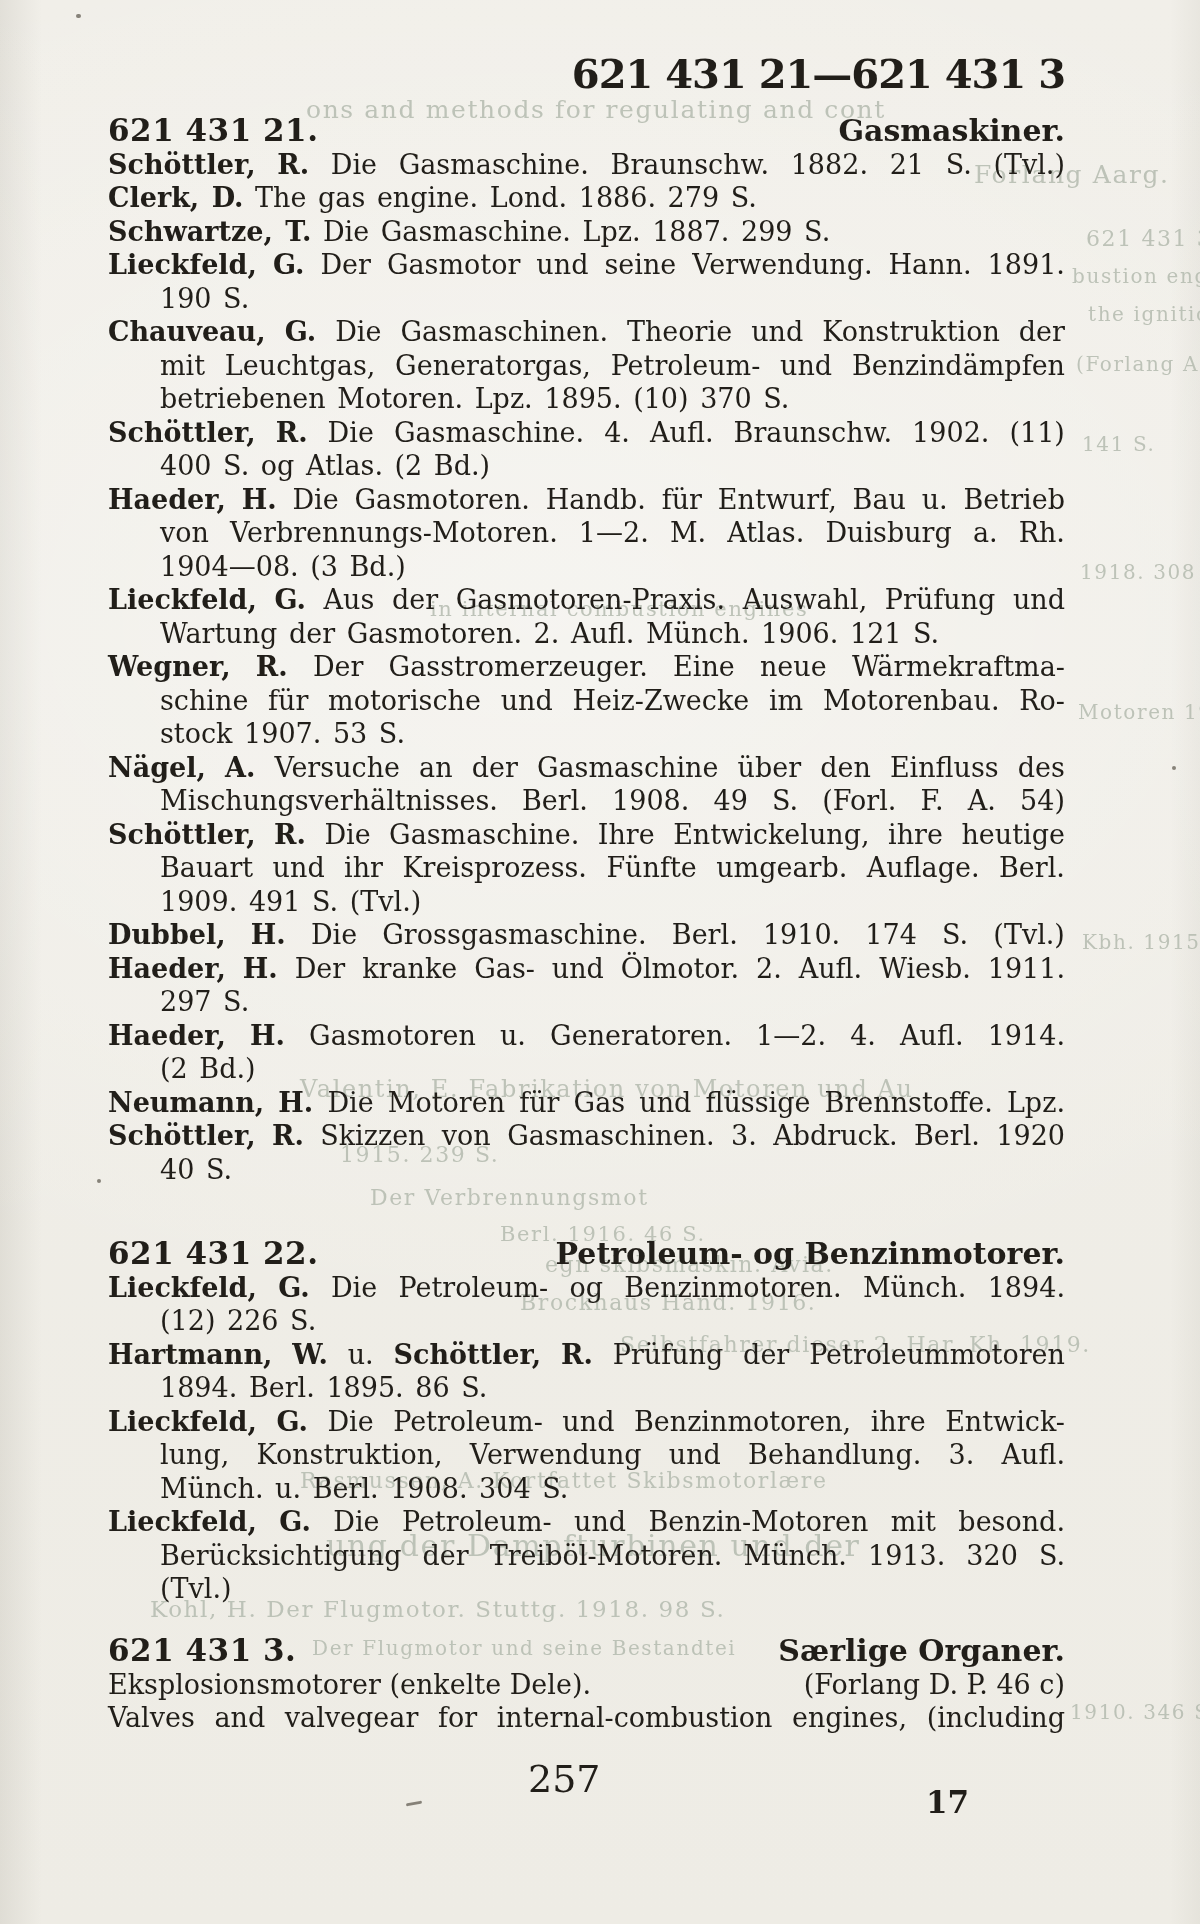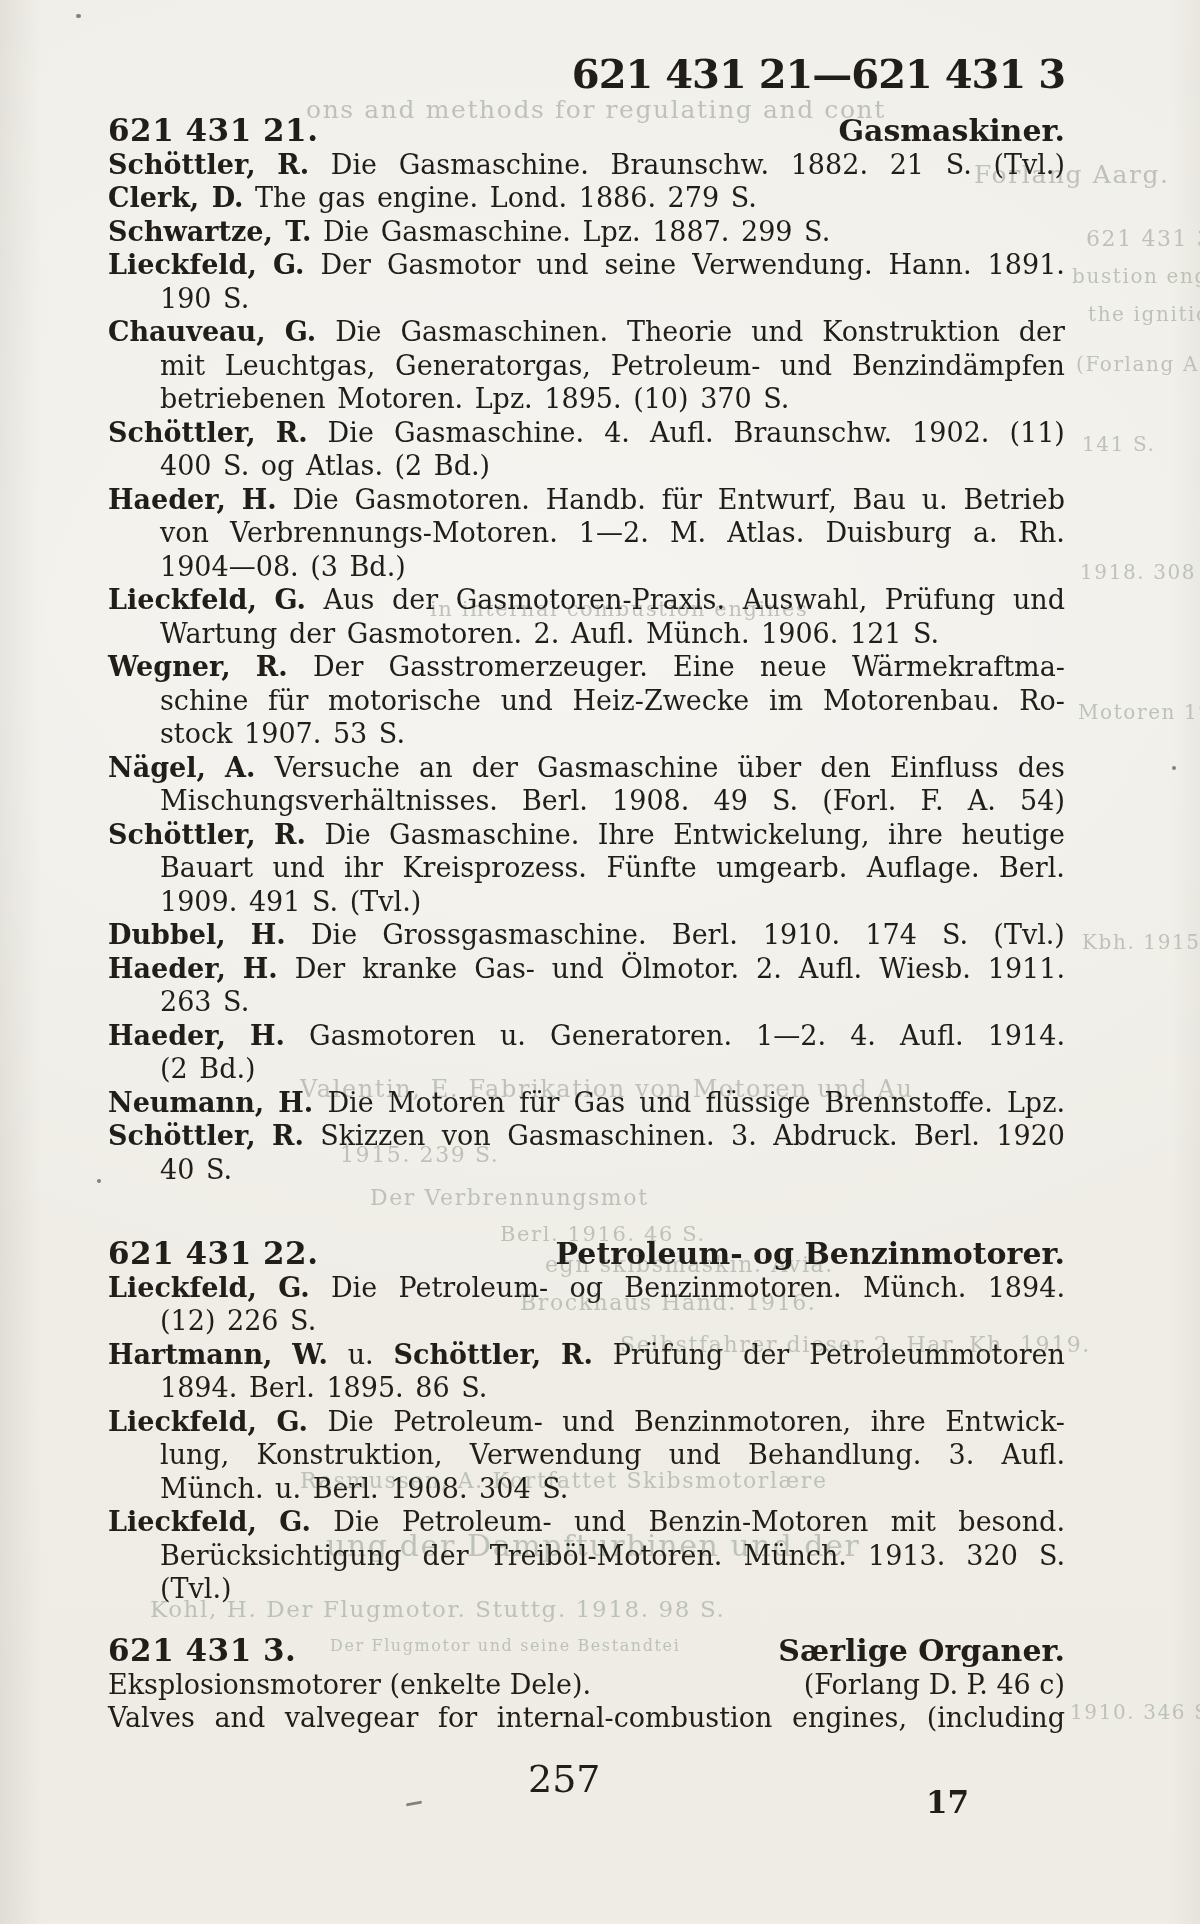--- a/index.html
+++ b/index.html
@@ -58,21 +58,21 @@
       <div class="ghost" style="left: 300px; top: 1075px; font-size: 24px;">Valentin, E. Fabrikation von Motoren und Au</div>
       <div class="ghost" style="left: 340px; top: 1142px; font-size: 22px;">1915. 239 S.</div>
       <div class="ghost" style="left: 370px; top: 1185px; font-size: 22px;">Der Verbrennungsmot</div>
       <div class="ghost" style="left: 500px; top: 1222px; font-size: 21px;">Berl. 1916. 46 S.</div>
       <div class="ghost" style="left: 545px; top: 1252px; font-size: 22px;">egn skibsmaskin. Avia.</div>
       <div class="ghost" style="left: 520px; top: 1290px; font-size: 22px;">Brockhaus Hand. 1916.</div>
       <div class="ghost" style="left: 620px; top: 1332px; font-size: 22px;">Selbstfahrer dieser 2. Har. Kh. 1919.</div>
       <div class="ghost" style="left: 300px; top: 1468px; font-size: 22px;">Rasmussen, A. Kortfattet Skibsmotorlære</div>
       <div class="ghost" style="left: 326px; top: 1528px; font-size: 30px;">ung der Dampfturbinen und der</div>
       <div class="ghost" style="left: 150px; top: 1596px; font-size: 23px;">Kohl, H. Der Flugmotor. Stuttg. 1918. 98 S.</div>
-      <div class="ghost" style="left: 330px; top: 1636px; font-size: 16px;">Der Flugmotor und seine Bestandtei</div>
+      <div class="ghost" style="left: 312px; top: 1636px; font-size: 20px;">Der Flugmotor und seine Bestandtei</div>
       <div class="ghost" style="left: 1070px; top: 1700px; font-size: 20px;">1910. 346 S.</div>
     </div>
   <div class="running-header">621 431 21—621 431 3</div>
   <div id="sections">
       <div class="section" style="top: 114px;">
         <div class="row head">
           <span class="num">621 431 21.</span>
           <span class="title">Gasmaskiner.</span>
         </div>
         <div class="row line just">
@@ -246,21 +246,21 @@
           <span>Der</span>
           <span>kranke</span>
           <span>Gas-</span>
           <span>und</span>
           <span>Ölmotor.</span>
           <span>2.</span>
           <span>Aufl.</span>
           <span>Wiesb.</span>
           <span>1911.</span>
         </div>
-        <div class="row line left ind"><span>263 S.</span></div>
+        <div class="row line left ind"><span>297 S.</span></div>
         <div class="row line just">
           <span class="b">Haeder,</span>
           <span class="b">H.</span>
           <span>Gasmotoren</span>
           <span>u.</span>
           <span>Generatoren.</span>
           <span>1—2.</span>
           <span>4.</span>
           <span>Aufl.</span>
           <span>1914.</span>

